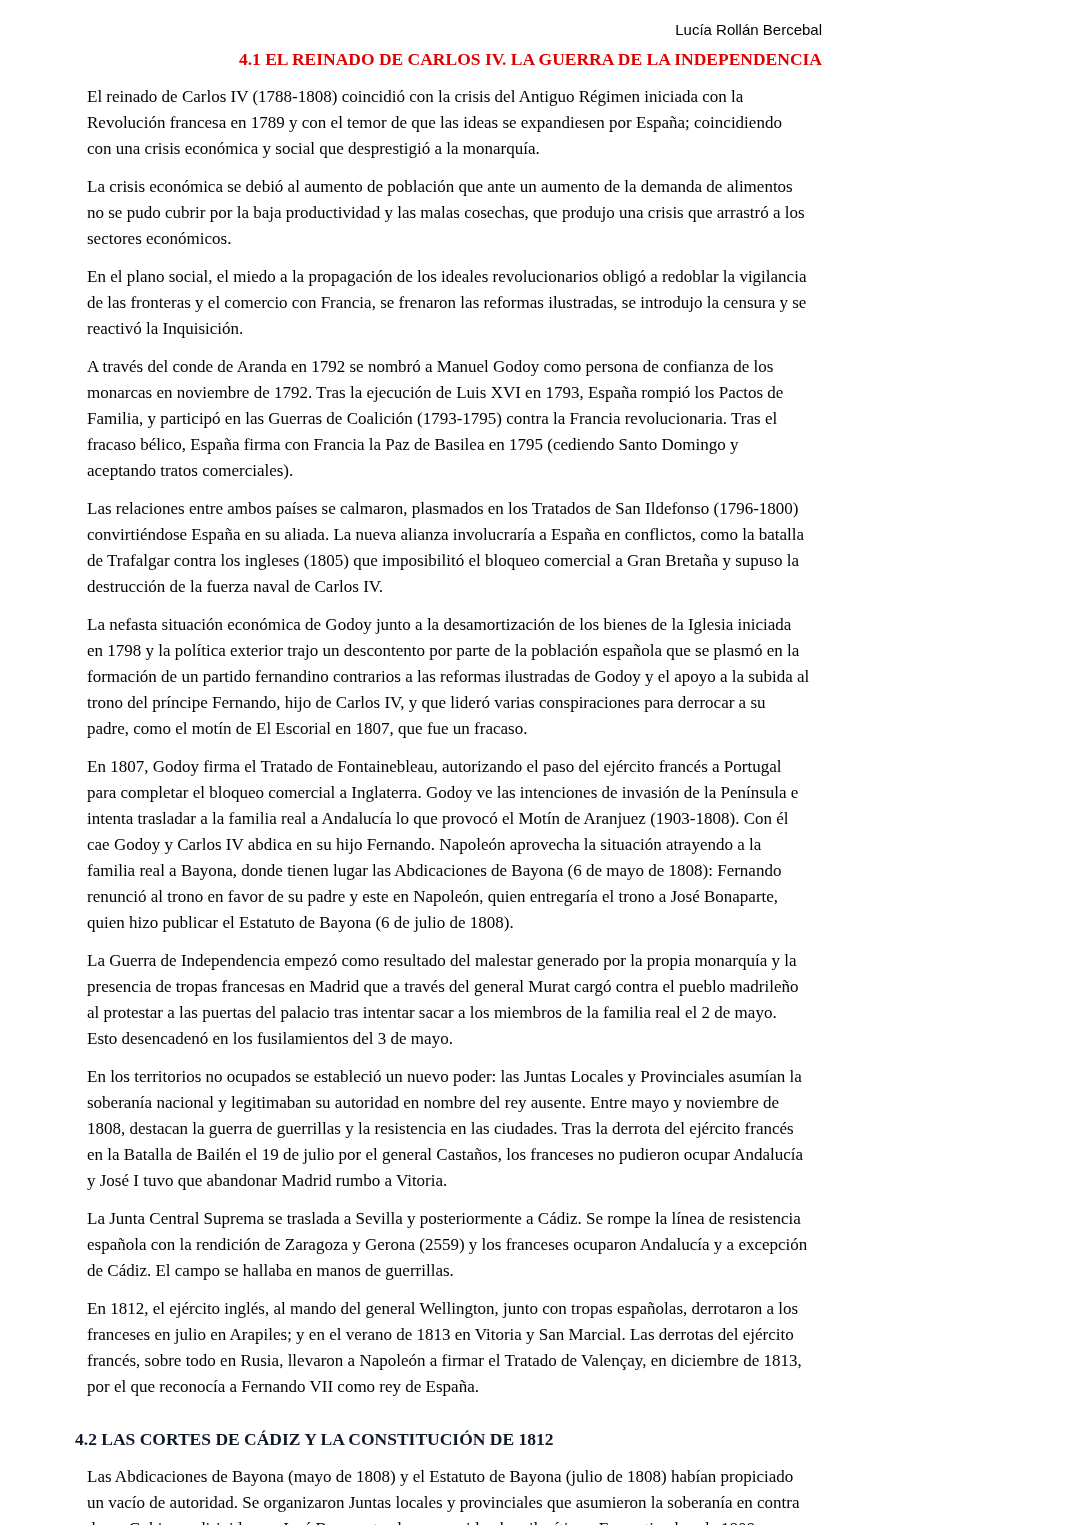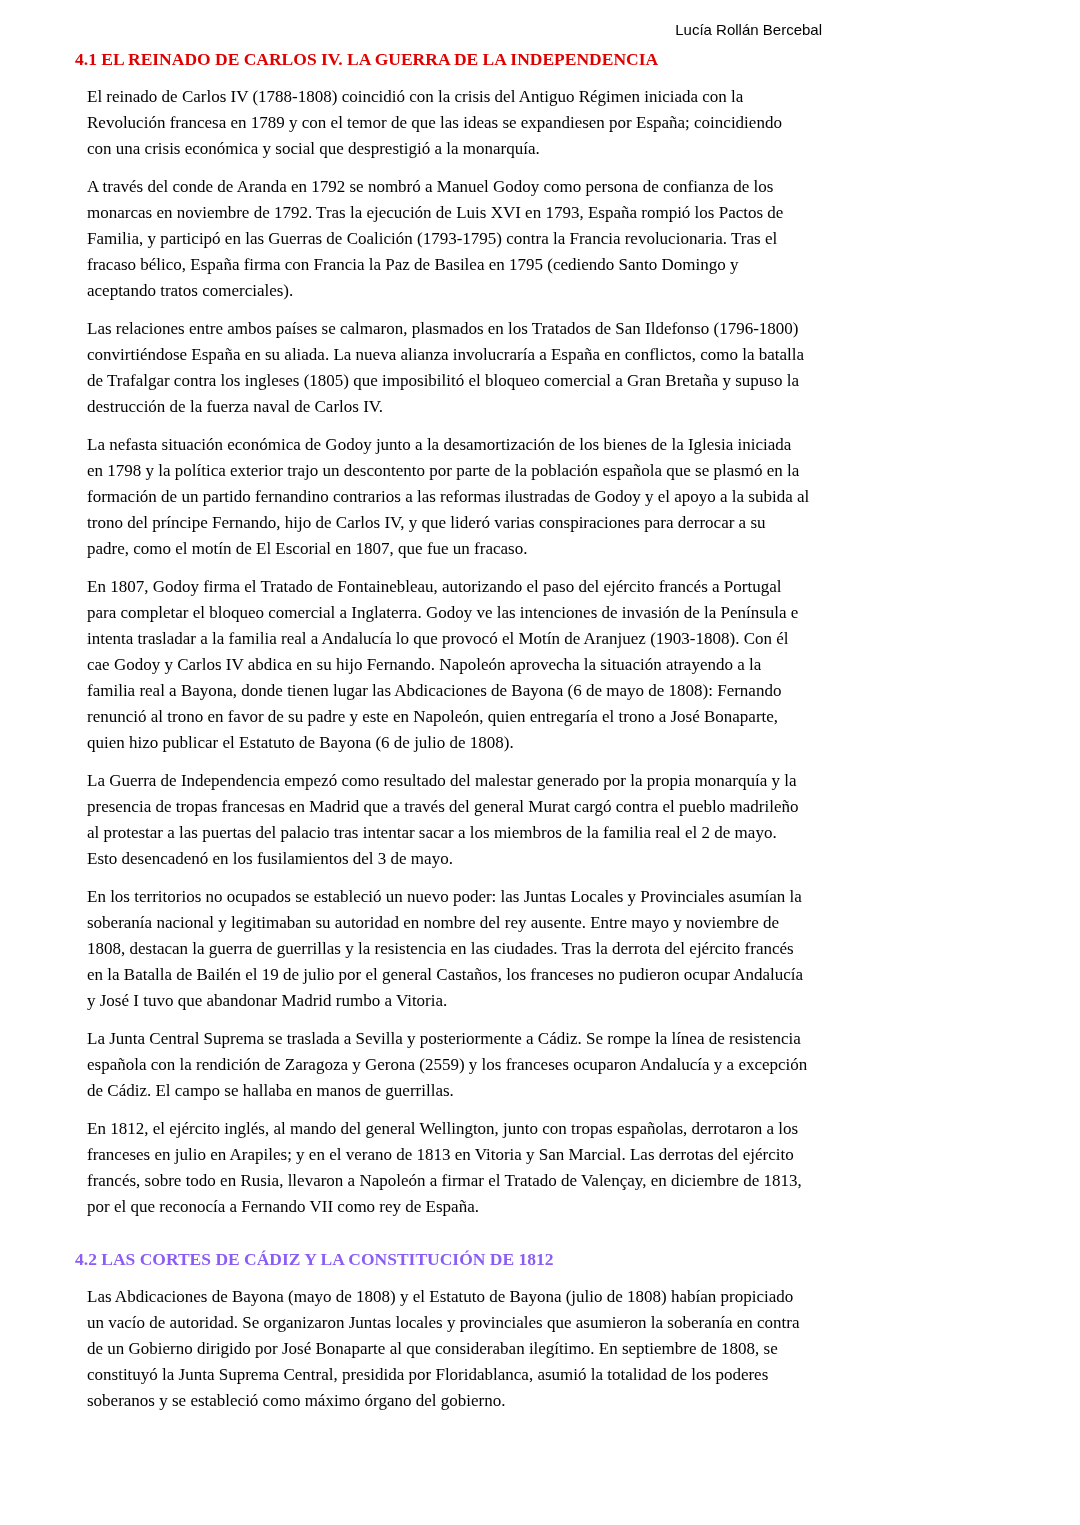--- a/index.html
+++ b/index.html
@@ -46,29 +46,31 @@
   }
 </style>
 </head>
 <body>
 
 <div class="page">
   <div class="doc-header">Lucía Rollán Bercebal</div>
 
   <div id="doc-content">
       <div class="section">
-        <h2 class="section-heading" style="color: rgb(224, 0, 0);">4.1 EL REINADO DE CARLOS IV. LA GUERRA DE LA INDEPENDENCIA</h2>
+        <h2 class="section-heading" style="color: rgb(224, 0, 0); text-align: right;">4.1 EL REINADO DE CARLOS IV. LA GUERRA DE LA INDEPENDENCIA</h2>
         <p class="paragraph">El reinado de Carlos IV (1788-1808) coincidió con la crisis del Antiguo Régimen iniciada con la Revolución francesa en 1789 y con el temor de que las ideas se expandiesen por España; coincidiendo con una crisis económica y social que desprestigió a la monarquía.</p>
+        <p class="paragraph">La crisis económica se debió al aumento de población que ante un aumento de la demanda de alimentos no se pudo cubrir por la baja productividad y las malas cosechas, que produjo una crisis que arrastró a los sectores económicos.</p>
+        <p class="paragraph">En el plano social, el miedo a la propagación de los ideales revolucionarios obligó a redoblar la vigilancia de las fronteras y el comercio con Francia, se frenaron las reformas ilustradas, se introdujo la censura y se reactivó la Inquisición.</p>
         <p class="paragraph">A través del conde de Aranda en 1792 se nombró a Manuel Godoy  como persona de confianza de los monarcas en noviembre de 1792. Tras la ejecución de Luis XVI en 1793, España rompió los Pactos de Familia, y participó en las Guerras de Coalición (1793-1795) contra la Francia revolucionaria. Tras el fracaso bélico, España firma con Francia la Paz de Basilea en 1795 (cediendo Santo Domingo y aceptando tratos comerciales).</p>
         <p class="paragraph">Las relaciones entre ambos países se calmaron, plasmados en los Tratados de San Ildefonso (1796-1800) convirtiéndose España en su aliada. La nueva alianza involucraría a España en conflictos, como la batalla de Trafalgar contra los ingleses (1805) que imposibilitó el bloqueo comercial a Gran Bretaña y supuso la destrucción de la fuerza naval de Carlos IV.</p>
         <p class="paragraph">La nefasta situación económica de Godoy junto a la desamortización de los bienes de la Iglesia iniciada en 1798 y la política exterior trajo un descontento por parte de la población española que se plasmó en la formación de un partido fernandino contrarios a las reformas ilustradas de Godoy y el apoyo a la subida al trono del príncipe Fernando, hijo de Carlos IV, y que lideró varias conspiraciones para derrocar a su padre, como el motín de El Escorial en 1807, que fue un fracaso.</p>
         <p class="paragraph">En 1807, Godoy firma el Tratado de Fontainebleau, autorizando el paso del ejército francés a Portugal para completar el bloqueo comercial a Inglaterra. Godoy ve las intenciones de invasión de la Península e intenta trasladar a la familia real a Andalucía lo que provocó el Motín de Aranjuez (1903-1808). Con él cae Godoy y Carlos IV abdica en su hijo Fernando. Napoleón aprovecha la situación atrayendo a la familia real a Bayona, donde tienen lugar las Abdicaciones de Bayona (6 de mayo de 1808): Fernando renunció al trono en favor de su padre y este en Napoleón, quien entregaría el trono a José Bonaparte, quien hizo publicar el Estatuto de Bayona (6 de julio de 1808).</p>
         <p class="paragraph">La Guerra de Independencia empezó como resultado del malestar generado por la propia monarquía y la presencia de tropas francesas en Madrid que a través del general Murat cargó contra el pueblo madrileño al protestar a las puertas del palacio tras intentar sacar a los miembros de la familia real el 2 de mayo. Esto desencadenó en los fusilamientos del 3 de mayo.</p>
         <p class="paragraph">En los territorios no ocupados se estableció un nuevo poder: las Juntas Locales y Provinciales asumían la soberanía nacional y legitimaban su autoridad en nombre del rey ausente. Entre mayo y noviembre de 1808, destacan la guerra de guerrillas y la resistencia en las ciudades. Tras la derrota del ejército francés en la Batalla de Bailén el 19 de julio por el general Castaños, los franceses no pudieron ocupar Andalucía y José I tuvo que abandonar Madrid rumbo a Vitoria.</p>
         <p class="paragraph">La Junta Central Suprema se traslada a Sevilla y posteriormente a Cádiz. Se rompe la línea de resistencia española con la rendición de Zaragoza y Gerona (2559) y los franceses ocuparon Andalucía y a excepción de Cádiz. El campo se hallaba en manos de guerrillas.</p>
         <p class="paragraph">En 1812, el ejército inglés, al mando del general Wellington, junto con tropas españolas, derrotaron a los franceses en julio en Arapiles; y en el verano de 1813 en Vitoria y San Marcial. Las derrotas del ejército francés, sobre todo en Rusia, llevaron a Napoleón a firmar el Tratado de Valençay, en diciembre de 1813, por el que reconocía a Fernando VII como rey de España.</p>
       </div>
       <div class="section">
-        <h2 class="section-heading" style="color: #8b5cf6;">4.2 LAS CORTES DE CÁDIZ Y LA CONSTITUCIÓN DE 1812</h2>
+        <h2 class="section-heading" style="color: #0f172a;">4.2 LAS CORTES DE CÁDIZ Y LA CONSTITUCIÓN DE 1812</h2>
         <p class="paragraph">Las Abdicaciones de Bayona (mayo de 1808) y el Estatuto de Bayona (julio de 1808) habían propiciado un vacío de autoridad. Se organizaron Juntas locales y provinciales que asumieron la soberanía en contra de un Gobierno dirigido por José Bonaparte al que consideraban ilegítimo. En septiembre de 1808, se constituyó la Junta Suprema Central, presidida por Floridablanca, asumió la totalidad de los poderes soberanos y se estableció como máximo órgano del gobierno.</p>
       </div>
     </div>
 </div>
 
 </body></html>

